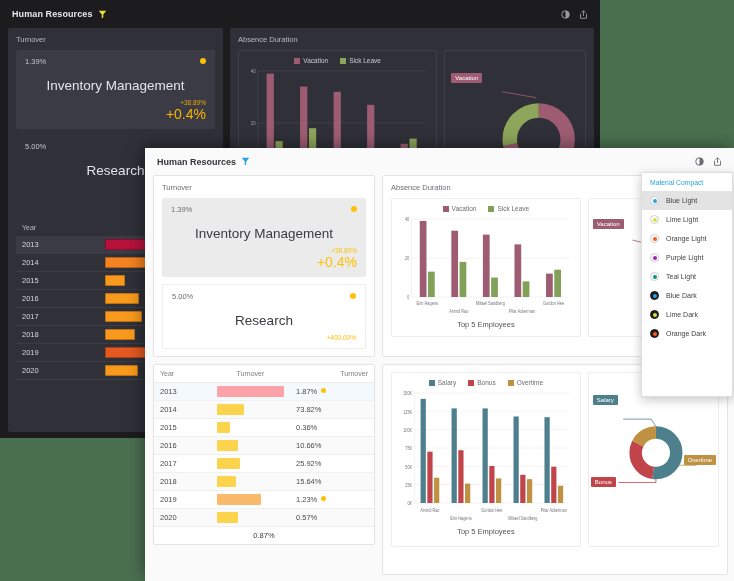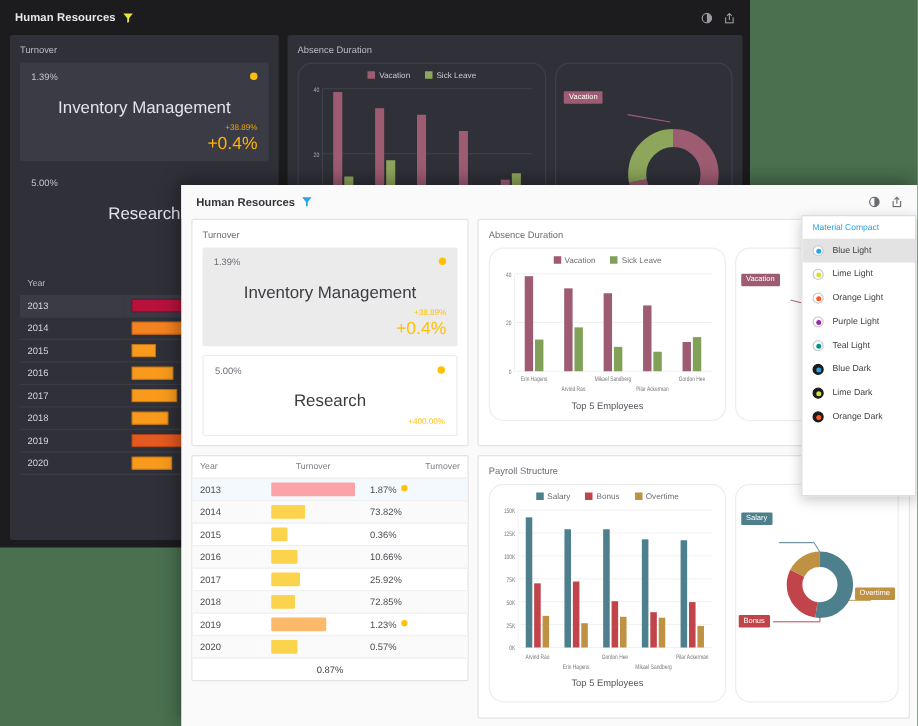--- a/index.html
+++ b/index.html
@@ -36,21 +36,21 @@
   .kpi-big { text-align: right; color: #ffb300; font-size: 14px; }
 
   .tbl-dark { width: 100%; border-collapse: collapse; font-size: 7.5px; }
   .tbl-dark th { color: #b9bac2; font-weight: normal; text-align: left; padding: 5px 6px; font-size: 7px; }
   .tbl-dark th.r { text-align: right; }
   .tbl-dark td { padding: 3px 6px; color: #d6d7de; border-bottom: 1px solid #3a3b45; height: 16px; }
   .tbl-dark tr.hl td { background: #3a3b45; }
   .bar-o { height: 11px; border-radius: 1px; }
 
   
-  .chartbox { background: transparent; border: 1px solid rgba(255,255,255,.08); border-radius: 12px; padding: 6px; height: 100%; }
+  .chartbox { background: transparent; border: 1px solid rgba(255,255,255,.08); border-radius: 2px; padding: 6px; height: 100%; }
   .legend { display: flex; gap: 12px; justify-content: center; font-size: 6.5px; margin-bottom: 3px; }
   .legend .sw { width: 6px; height: 6px; display: inline-block; margin-right: 3px; vertical-align: -1px; }
 
   
   .win-light {
     position: absolute; left: 145px; top: 148px; width: 589px; height: 433px;
     background: #fafafa; overflow: hidden;
     box-shadow: -3px -3px 14px rgba(0,0,0,.35);
   }
   .lt-header { height: 27px; display: flex; align-items: center; padding: 0 12px; background: #fafafa; }
@@ -349,21 +349,21 @@
                   <td>
                     <div style="height: 11px; border-radius: 1px; width: 35%; background: rgb(252, 211, 77);"></div>
                   </td>
                   <td class="r">25.92%</td>
                 </tr>
                 <tr class="odd">
                   <td>2018</td>
                   <td>
                     <div style="height: 11px; border-radius: 1px; width: 29%; background: rgb(252, 211, 77);"></div>
                   </td>
-                  <td class="r">72.85%</td>
+                  <td class="r">15.64%</td>
                 </tr>
                 <tr>
                   <td>2019</td>
                   <td>
                     <div style="height: 11px; border-radius: 1px; width: 66%; background: rgb(251, 185, 107);"></div>
                   </td>
                   <td class="r">1.23%<span class="dot-y"></span></td>
                 </tr>
                 <tr class="odd">
                   <td>2020</td>
@@ -425,21 +425,20 @@
                 <g transform="translate(100,80)">
                   <circle r="31" fill="none" stroke="#9e5c72" stroke-width="16" stroke-dasharray="140.2 54.6" transform="rotate(-90)"></circle>
                   <circle r="31" fill="none" stroke="#81a158" stroke-width="16" stroke-dasharray="54.6 140.2" stroke-dashoffset="-140.2" transform="rotate(-90)"></circle>
                 </g>
               </svg>
             </div>
           </div>
         </div>
 
         <div class="lt-panel" style="flex:1.18;">
-          <div class="lt-panel-title">Payroll Structure</div>
           <div style="display:flex;gap:7px;height:175px;">
             <div class="chartbox" style="flex:1.5;border-color:#ededed;position:relative;">
               <div class="legend">
                 <span><i class="sw" style="background:#4d7f8c"></i><span style="color:#6d6d75">Salary</span></span>
                 <span><i class="sw" style="background:#c0444a"></i><span style="color:#6d6d75">Bonus</span></span>
                 <span><i class="sw" style="background:#bf9243"></i><span style="color:#6d6d75">Overtime</span></span>
               </div>
               <svg id="ltPay" width="100%" height="140" viewBox="0 0 235 140" preserveAspectRatio="none">
                   <text x="19" y="116.4" text-anchor="end" font-size="5.2" fill="#77777f" font-family="Liberation Sans, sans-serif">0K</text>
                   <line x1="22" y1="95.66666666666667" x2="229" y2="95.66666666666667" stroke="#e9e9e9" stroke-width="0.6"></line>

